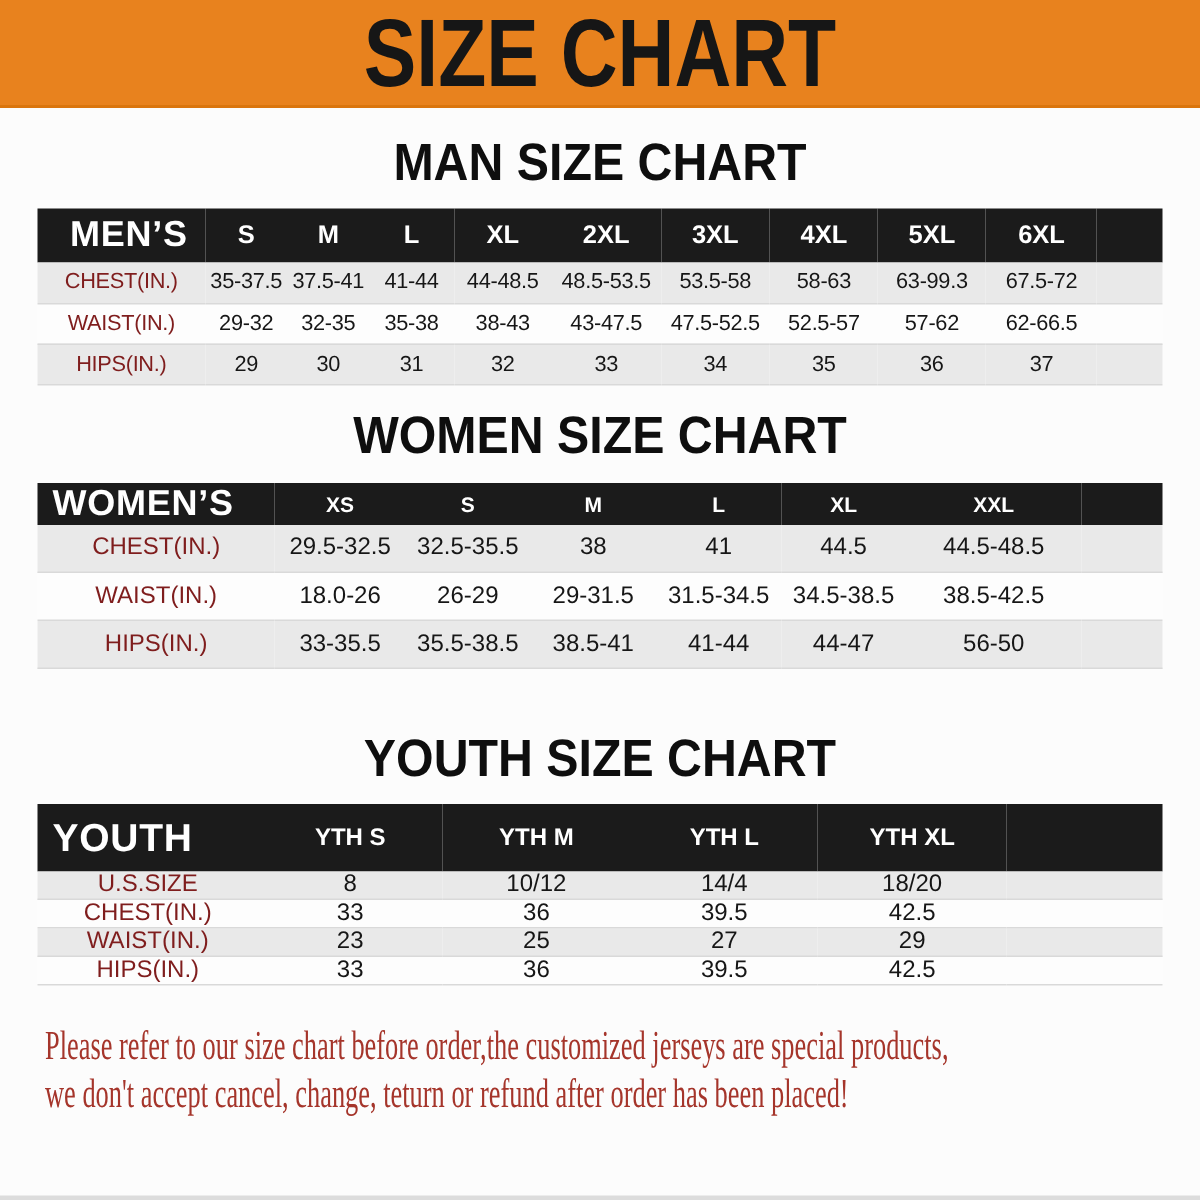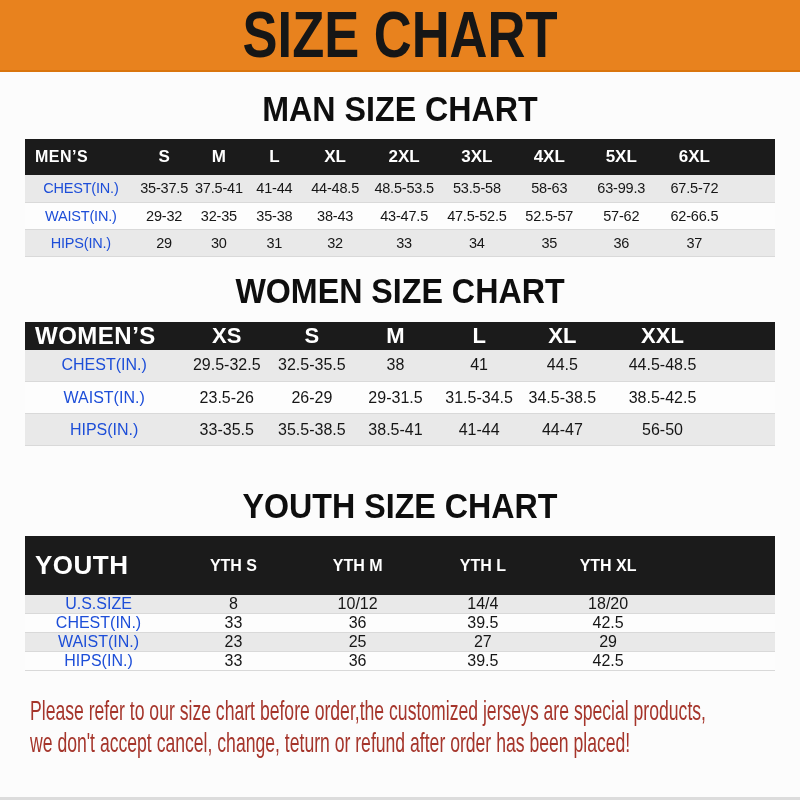--- a/index.html
+++ b/index.html
@@ -36,55 +36,55 @@
   .youth .section-heading { margin: 42px 0 13px; }
 
   
   table.size-table {
     width: 750px; margin: 0 auto;
     border-collapse: collapse; table-layout: fixed;
   }
   .size-table thead tr { background: #1B1B1B; color: #FFFFFF; }
   .men   thead tr { height: 36px; }
   .women thead tr { height: 22px; }
-  .youth thead tr { height: 59px; }
+  .youth thead tr { height: 45px; }
 
   .size-table thead th { font-weight: 700; text-align: center; padding: 0; }
   .men   thead th { font-size: 17px; }
-  .women thead th { font-size: 22px; }
+  .women thead th { font-size: 14px; }
   .youth thead th { font-size: 16px; }
 
   .size-table th.corner {
     text-align: left; padding-left: 10px; letter-spacing: .5px;
     white-space: nowrap;
   }
-  .men   th.corner { font-size: 16px; }
+  .men   th.corner { font-size: 24px; text-align: center; }
   .women th.corner { font-size: 24px; }
   .youth th.corner { font-size: 26px; }
 
   .size-table tbody tr { border-bottom: 1px solid #D9D9D9; }
   .stripe-gray  { background: #E9E9E9; }
   .stripe-white { background: #FDFDFD; }
   .men   tbody tr { height: 27px; }
   .women tbody tr { height: 32px; }
   .youth tbody tr { height: 14px; }
 
   .size-table tbody th.rowlabel {
-    font-weight: 400; text-align: center; color: #1d4ed8; padding: 0;
+    font-weight: 400; text-align: center; color: #7f1d1d; padding: 0;
     white-space: nowrap;
   }
   .size-table tbody td {
     text-align: center; color: #161616; padding: 0; white-space: nowrap;
   }
   .men   tbody th.rowlabel, .men   tbody td { font-size: 14.5px; letter-spacing: -0.2px; }
   .women tbody th.rowlabel, .women tbody td { font-size: 16px; }
   .youth tbody th.rowlabel, .youth tbody td { font-size: 16px; }
 
   
-  .footer { margin: 24px 0 16px 30px; color: #A5352B; }
+  .footer { margin: 24px 0 16px 30px; color: #A5352B; font-family: Liberation Serif, serif; }
   .footer-line {
     font-size: 27.5px; line-height: 32px; font-weight: 400;
     transform: scaleX(.64); transform-origin: 0 50%;
     white-space: nowrap;
   }
 
   .bottom-edge {
     position: absolute; left: 0; right: 0; bottom: 0;
     height: 3px; background: #DCDCDC;
   }
@@ -202,21 +202,21 @@
           <td>29.5-32.5</td>
           <td>32.5-35.5</td>
           <td>38</td>
           <td>41</td>
           <td>44.5</td>
           <td>44.5-48.5</td>
           <td></td>
         </tr>
         <tr class="stripe-white">
           <th class="rowlabel">WAIST(IN.)</th>
-          <td>23.5-26</td>
+          <td>18.0-26</td>
           <td>26-29</td>
           <td>29-31.5</td>
           <td>31.5-34.5</td>
           <td>34.5-38.5</td>
           <td>38.5-42.5</td>
           <td></td>
         </tr>
         <tr class="stripe-gray">
           <th class="rowlabel">HIPS(IN.)</th>
           <td>33-35.5</td>

